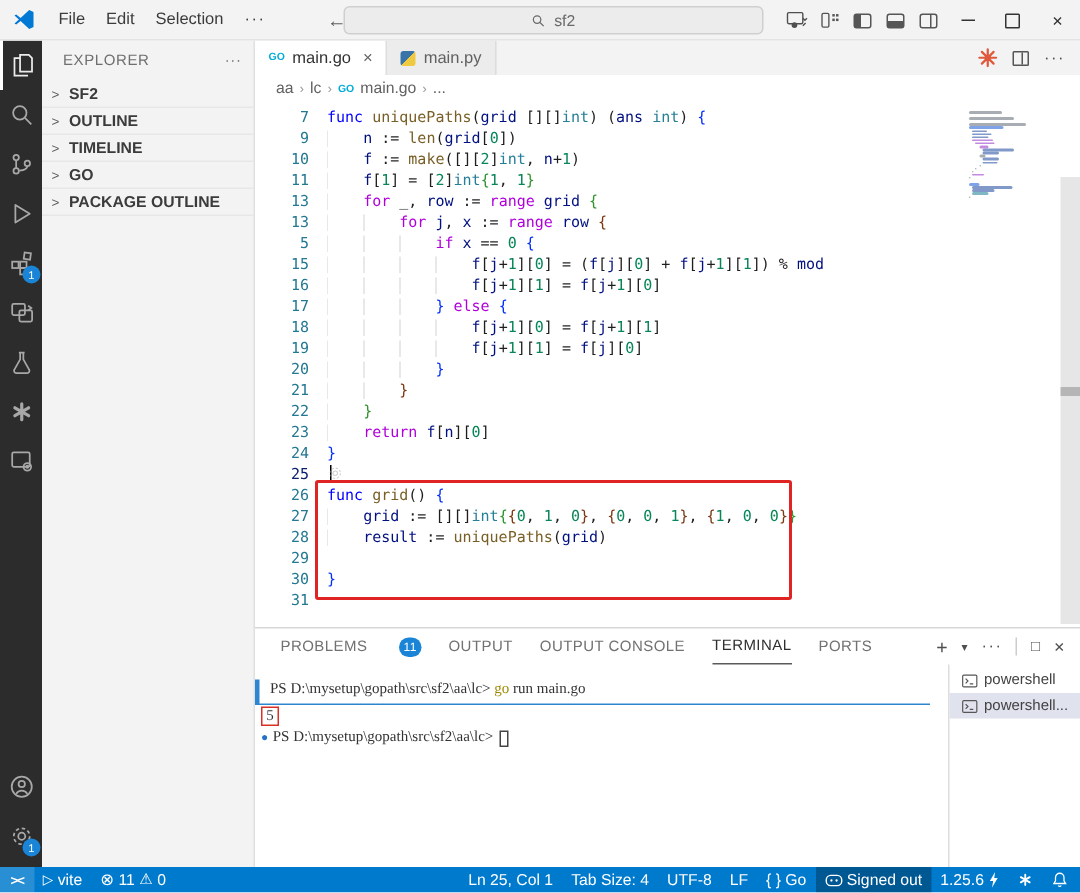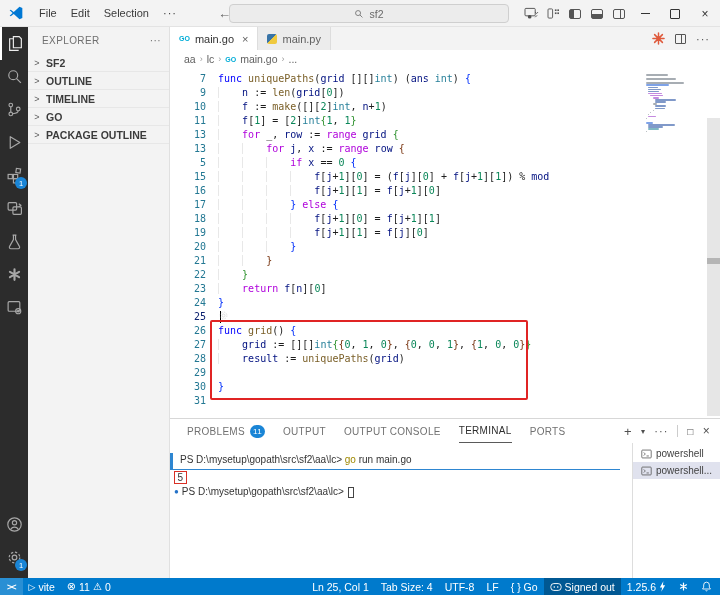--- a/index.html
+++ b/index.html
@@ -75,27 +75,27 @@
   .minimap { position:absolute; top:6px; right:14px; width:60px; }
   .mm-line { height:1.5px; margin-bottom:0.6px; border-radius:1px; }
   .editor-scrollbar { position:absolute; right:0; top:50px; width:13px; height:298px; background:rgba(100,100,100,.16); }
   .editor-scrollbar .band { position:absolute; top:140px; left:0; width:100%; height:6px; background:rgba(90,90,90,.35); }
   .anno-box { position:absolute; left:40px; top:252px; width:318px; height:80px; border:2px solid #e02424; border-radius:2px; }
   .anno-gear { position:absolute; left:48px; top:242px; opacity:.55; }
 
   
   .panel { height:160px; border-top:1px solid #d7d7d7; background:#fff; display:flex; flex-direction:column; }
   .panel-tabs { height:24px; display:flex; align-items:center; padding-left:17px; gap:18px; font-size:10px; letter-spacing:.3px; color:#717171; }
-  .ptab { display:flex; align-items:center; gap:5px; height:100%; }
+  .ptab { display:flex; align-items:center; gap:21px; height:100%; }
   .ptab.active { color:#2f2f2f; border-bottom:1px solid #5a5a5a; }
   .ptab-badge { min-width:15px; height:13px; border-radius:8px; background:#1a85d6; color:#fff; font-size:8px; display:flex; align-items:center; justify-content:center; padding:0 3px; }
   .panel-actions { margin-left:auto; display:flex; align-items:center; gap:9px; padding-right:10px; color:#4f4f4f; font-size:11px; }
   .pa-sep { width:1px; height:12px; background:#ccc; }
   .panel-body { flex:1; display:flex; min-height:0; }
-  .term-main { flex:1; position:relative; font-family:Liberation Sans, sans-serif; font-size:10px; color:#333; padding-top:10px; }
+  .term-main { flex:1; position:relative; font-family:Liberation Serif, serif; font-size:10px; color:#333; padding-top:10px; }
   .cmd-block { border-left:3px solid #2e86d1; border-bottom:1px solid #2e86d1; padding:0 0 2px 7px; width:450px; line-height:14px; white-space:pre; }
   .tk-go { color:#9e8800; }
   .out-line { padding-left:4px; line-height:14px; margin-top:1px; }
   .out-box { display:inline-block; border:1.5px solid #d93025; padding:0 2.5px; line-height:11px; }
   .prompt-line { padding-left:4px; line-height:14px; display:flex; align-items:center; white-space:pre; }
   .cmd-dot { color:#2472c8; font-size:8px; margin-right:3px; }
   .term-cursor { display:inline-block; width:6px; height:11px; border:1px solid #444; margin-left:4px; }
   .term-list { width:88px; border-left:1px solid #ddd; padding-top:2px; }
   .tl-item { height:17px; display:flex; align-items:center; gap:4px; padding-left:8px; font-size:10px; color:#424242; white-space:nowrap; overflow:hidden; }
   .tl-item.selected { background:#e0e2ee; }

